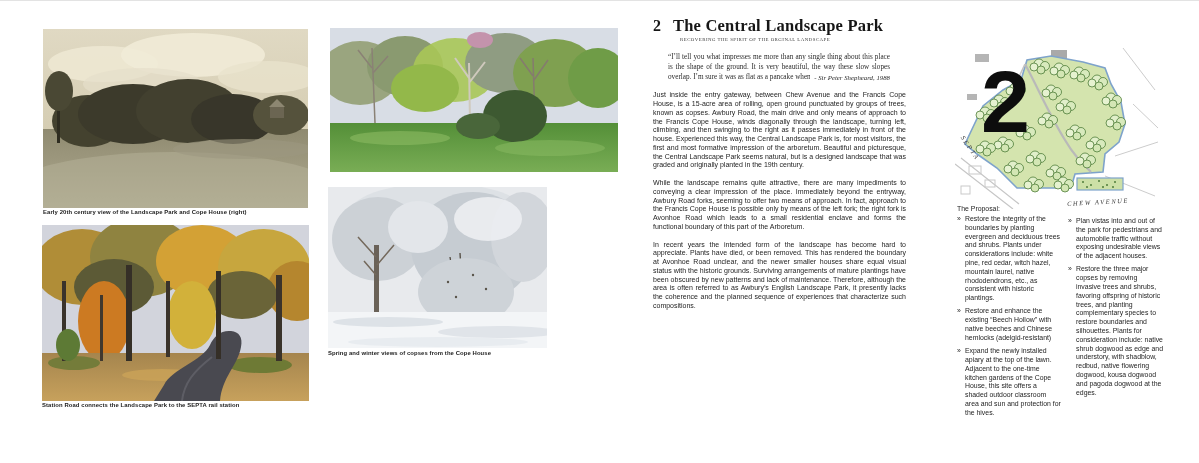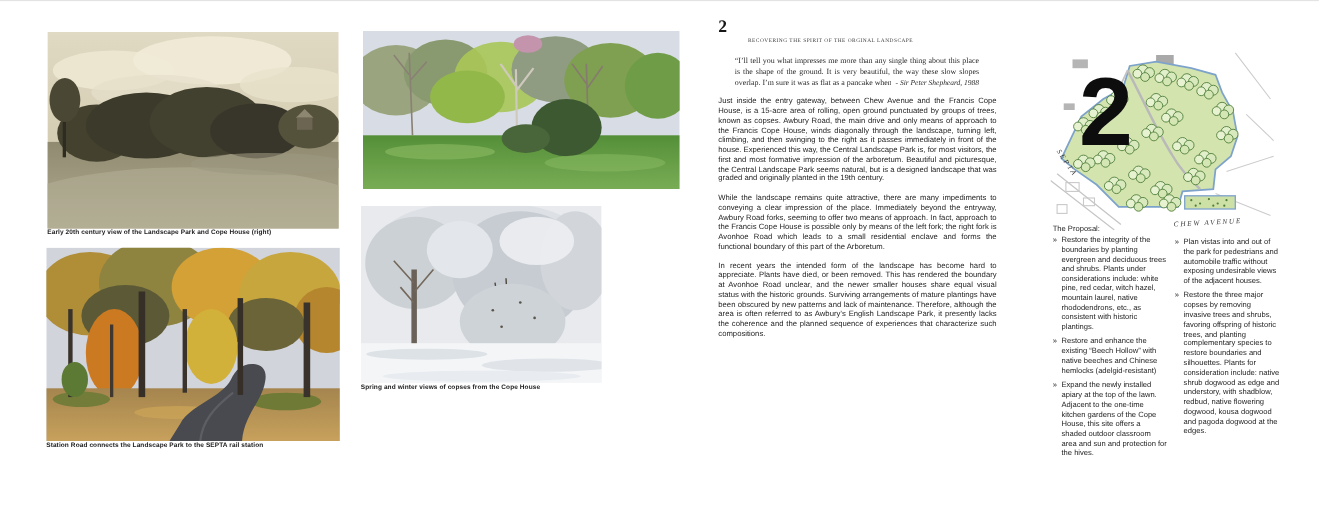--- a/index.html
+++ b/index.html
@@ -156,20 +156,21 @@
       <ellipse cx="60" cy="135" rx="55" ry="5" fill="#dde2e7"></ellipse>
       <ellipse cx="170" cy="145" rx="60" ry="6" fill="#e0e4e9"></ellipse>
       <ellipse cx="110" cy="155" rx="90" ry="5" fill="#e8ecf0"></ellipse>
     </svg>
   </figure>
   <div class="caption" style="left:328px;top:349px;width:260px;">Spring and winter views of copses from the Cope House</div>
 
   <div class="textcol">
     <div class="headrow">
       <span class="headnum">2</span>
+      <span class="headtitle">The Central Landscape Park</span>
     </div>
     <div class="subtitle">RECOVERING THE SPIRIT OF THE ORGINAL LANDSCAPE</div>
 
     <div class="quote">
       <span>“I’ll tell you what impresses me more than any single thing about this place is the shape of the ground.  It is very beautiful, the way these slow slopes overlap.  I’m sure it was as flat as a pancake when he started.”</span>
       <span class="attrib">- Sir Peter Shepheard, 1988</span>
     </div>
 
     <p class="bodypara">Just inside the entry gateway, between Chew Avenue and the Francis Cope House, is a 15-acre area of rolling, open ground punctuated by groups of trees, known as copses.  Awbury Road, the main drive and only means of approach to the Francis Cope House, winds diagonally through the landscape, turning left, climbing, and then swinging to the right as it passes immediately in front of the house.  Experienced this way, the Central Landscape Park is, for most visitors, the first and most formative impression of the arboretum.  Beautiful and picturesque, the Central Landscape Park seems natural, but is a designed landscape that was graded and originally planted in the 19th century.</p>
     <p class="bodypara">While the landscape remains quite attractive, there are many impediments to conveying a clear impression of the place.  Immediately beyond the entryway, Awbury Road forks, seeming to offer two means of approach.  In fact, approach to the Francis Cope House is possible only by means of the left fork; the right fork is Avonhoe Road which leads to a small residential enclave and forms the functional boundary of this part of the Arboretum.</p>

